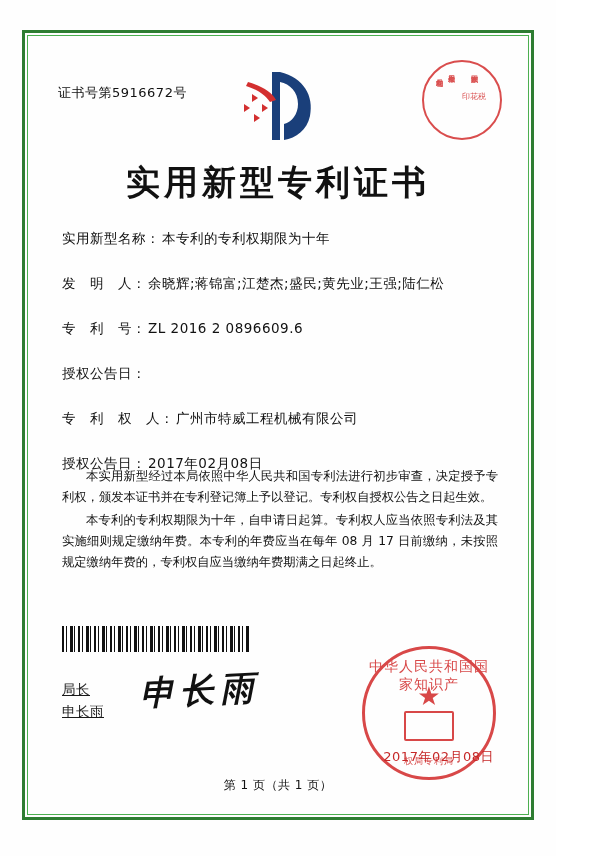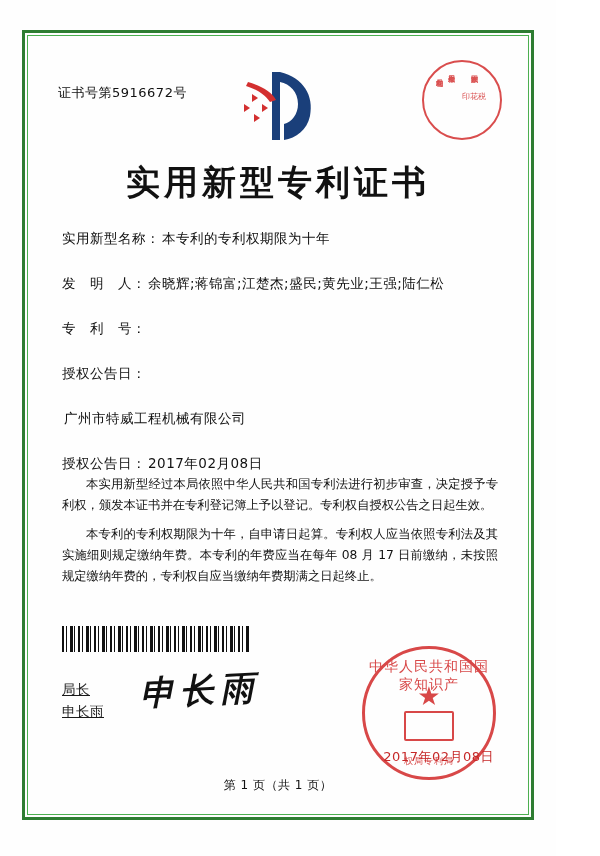--- a/index.html
+++ b/index.html
@@ -151,21 +151,21 @@
     position: absolute;
     left: 22px;
     right: 18px;
     top: 418px;
     font-size: 12.3px;
     line-height: 21px;
     text-align: justify;
     color: #111;
   }
   .body-text p {
-    margin: 8px 0 2px 0;
+    margin: 0 0 2px 0;
     text-indent: 24px;
   }
 
   
   .barcode {
     position: absolute;
     left: 22px;
     top: 578px;
     width: 188px;
     height: 26px;
@@ -308,25 +308,27 @@
       <div class="field-row">
         <span class="field-label">实用新型名称：</span>
         <span class="field-value">本专利的专利权期限为十年</span>
       </div>
       <div class="field-row">
         <span class="field-label">发　明　人：</span>
         <span class="field-value">余晓辉;蒋锦富;江楚杰;盛民;黄先业;王强;陆仁松</span>
       </div>
       <div class="field-row">
         <span class="field-label">专　利　号：</span>
+        <span class="field-value">ZL 2016 2 0896609.6</span>
       </div>
       <div class="field-row">
         <span class="field-label">授权公告日：</span>
       </div>
       <div class="field-row">
+        <span class="field-label">专　利　权　人：</span>
         <span class="field-value">广州市特威工程机械有限公司</span>
       </div>
       <div class="field-row">
         <span class="field-label">授权公告日：</span>
         <span class="field-value">2017年02月08日</span>
       </div>
     </div>
 
     <div class="body-text">
       <p>本实用新型经过本局依照中华人民共和国专利法进行初步审查，决定授予专利权，颁发本证书并在专利登记簿上予以登记。专利权自授权公告之日起生效。</p>

